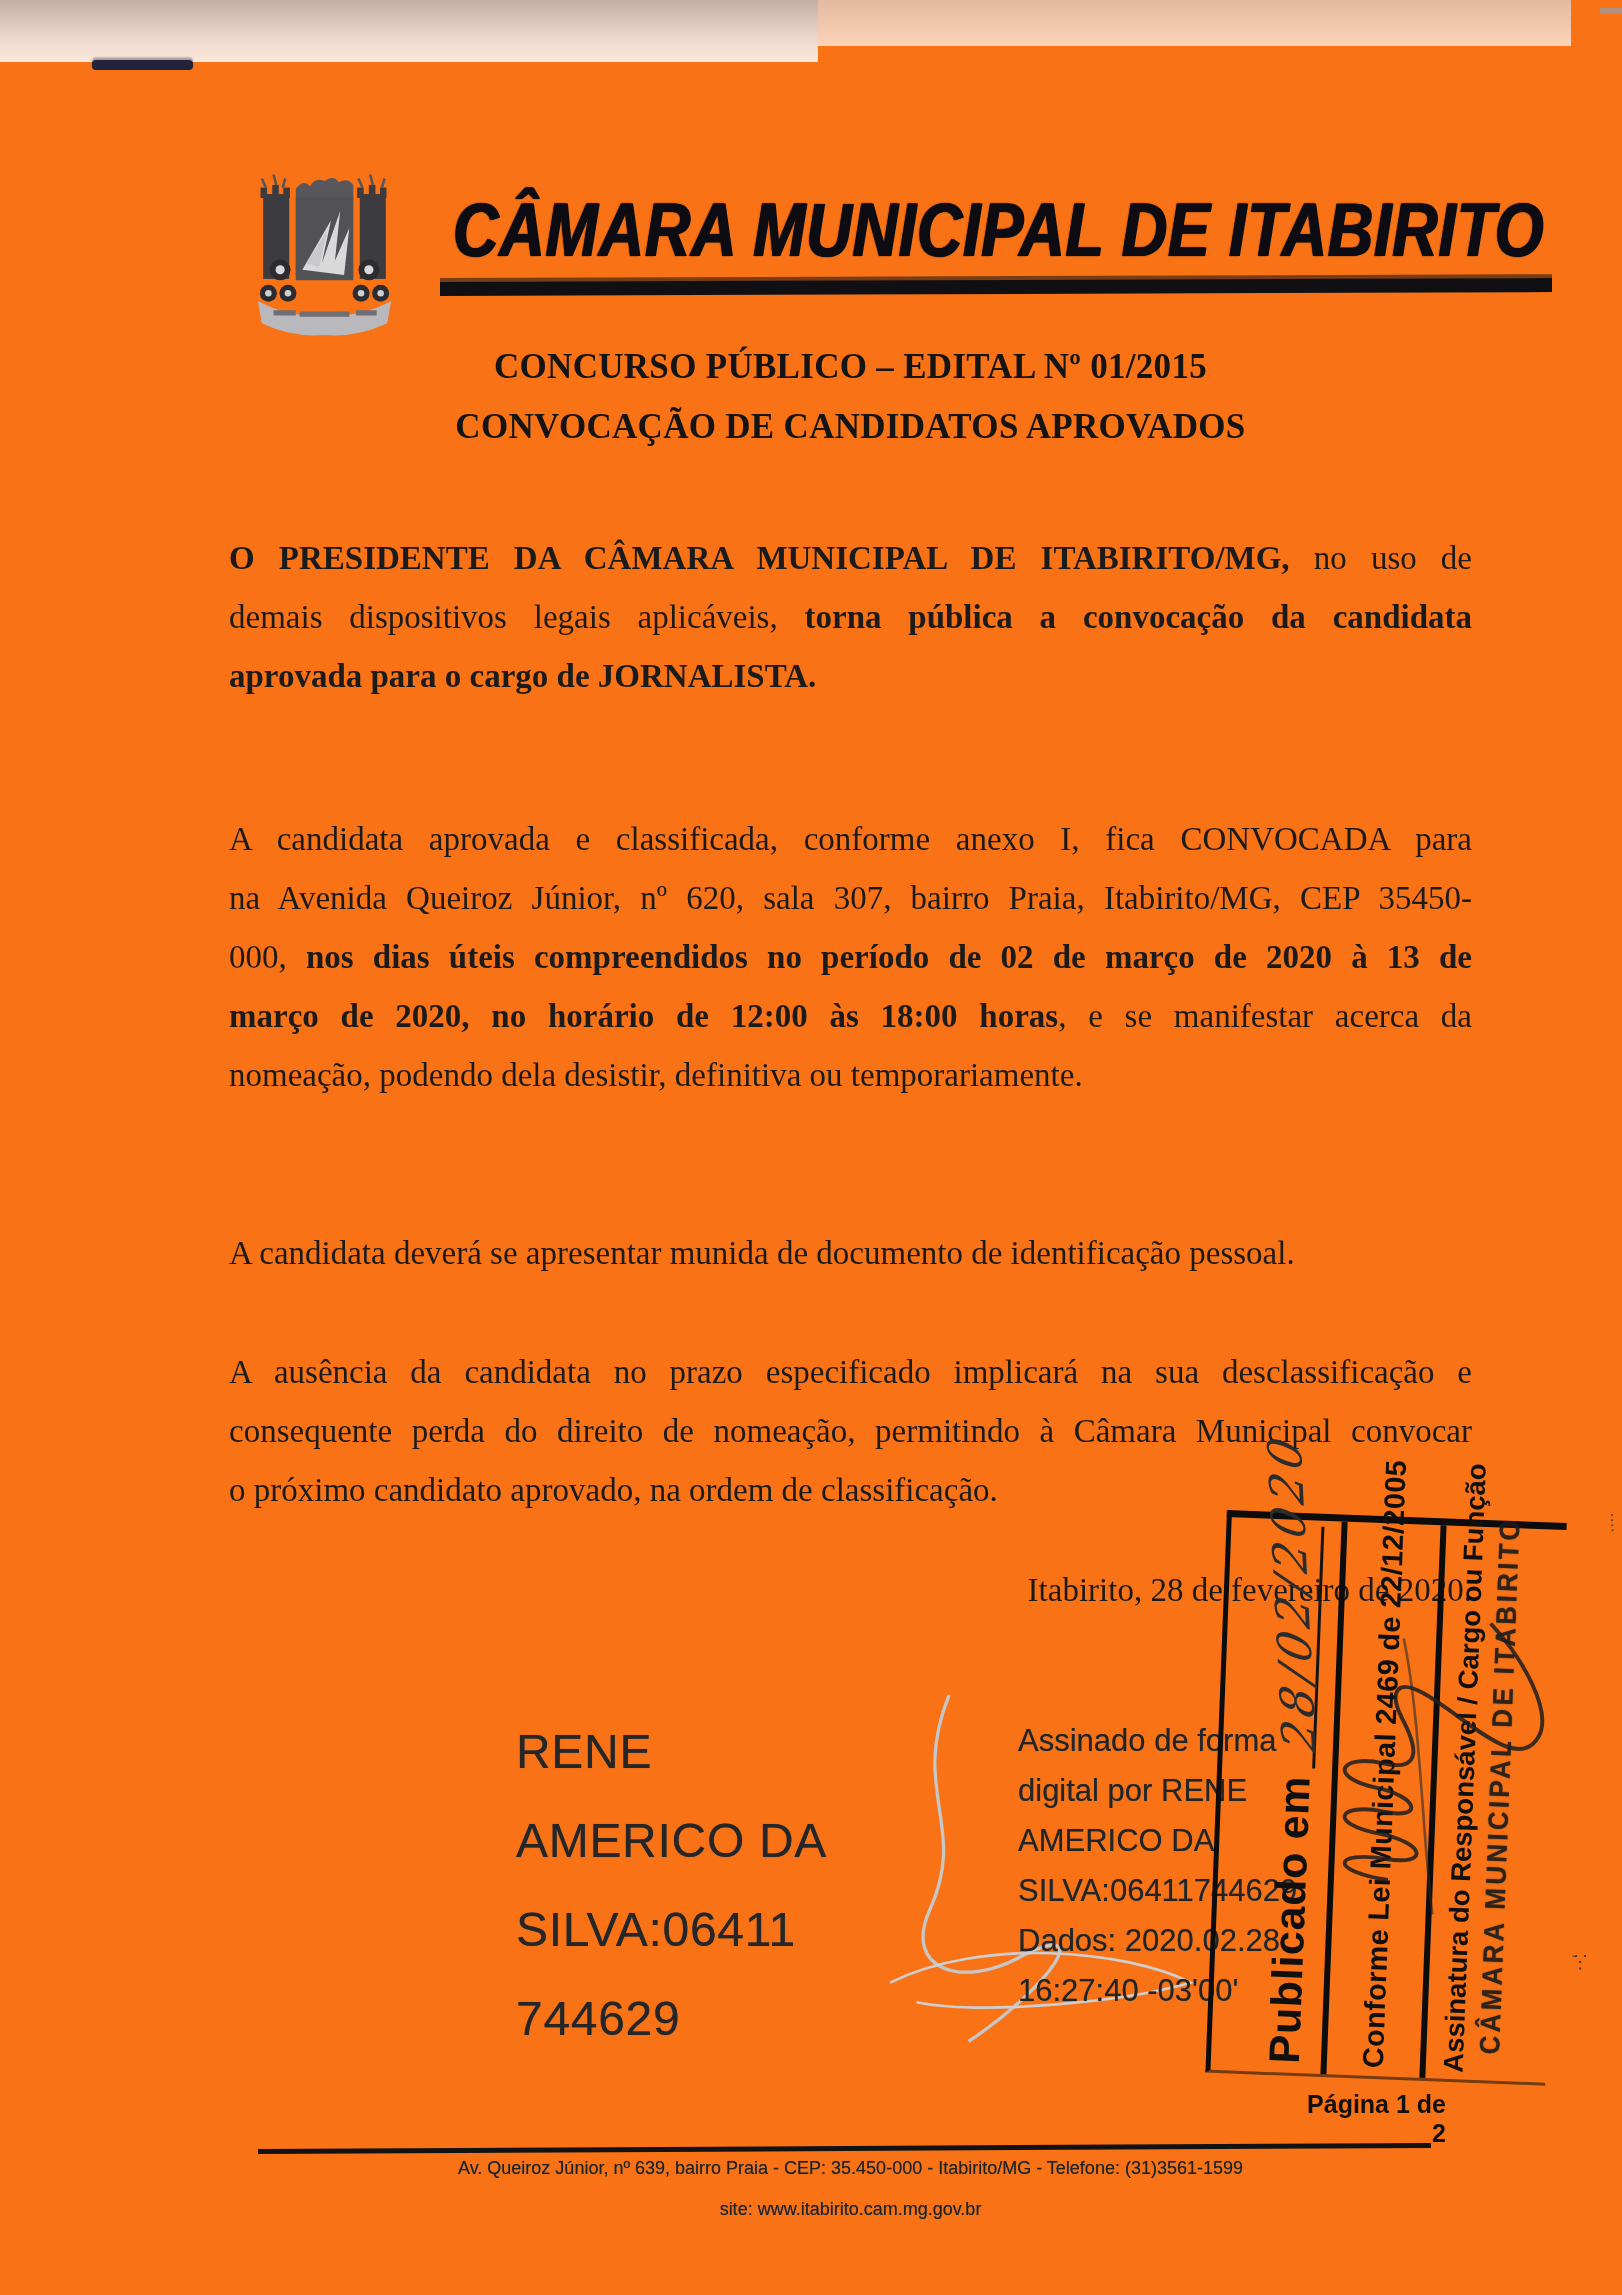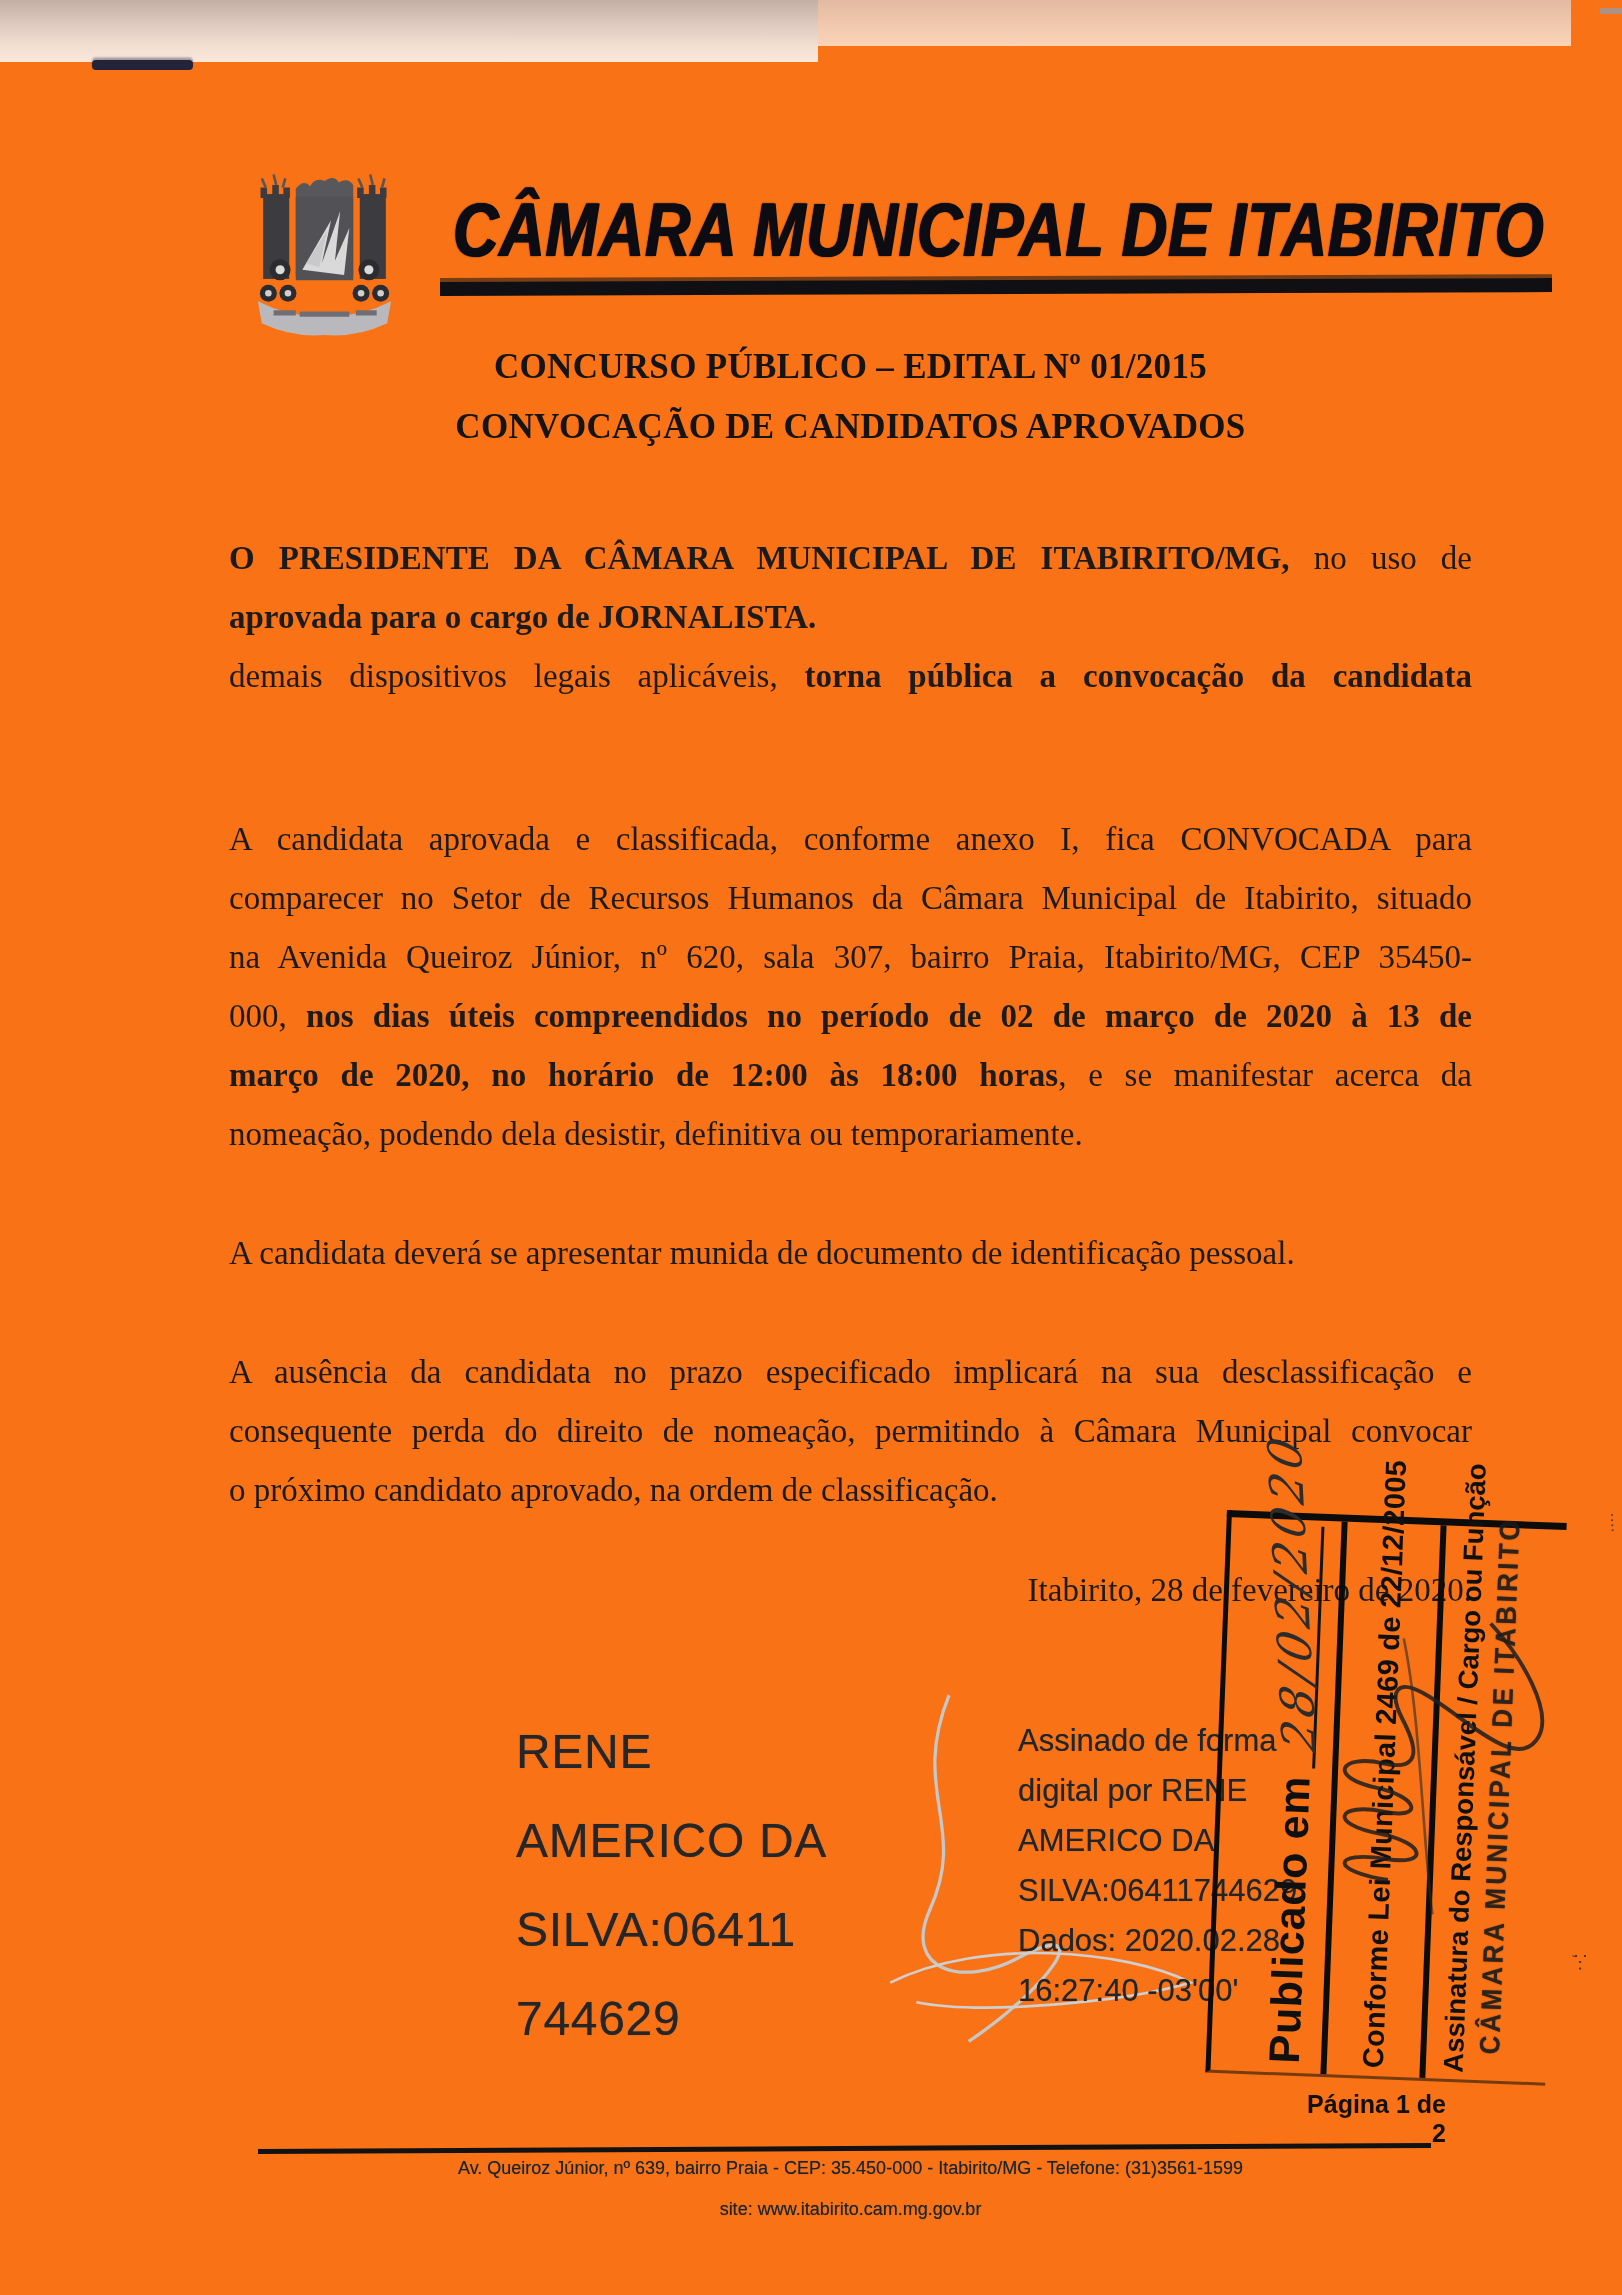--- a/index.html
+++ b/index.html
@@ -132,26 +132,25 @@
   </div>
   <div class="orgname">CÂMARA MUNICIPAL DE ITABIRITO</div>
   <div class="orgrule"></div>
 
   <div class="dtitle t1">CONCURSO PÚBLICO – EDITAL Nº 01/2015</div>
   <div class="dtitle t2">CONVOCAÇÃO DE CANDIDATOS APROVADOS</div>
 
   <div id="paragraphs">
       <div class="para">
         <div class="line just"><span class="b">O PRESIDENTE DA CÂMARA MUNICIPAL DE ITABIRITO/MG,</span><span> no uso de</span></div>
+        <div class="line just"><span>demais dispositivos legais aplicáveis, </span><span class="b">torna pública a convocação da candidata</span></div>
         <div class="line last"><span class="b">aprovada para o cargo de JORNALISTA.</span></div>
-        <div class="line just"><span>demais dispositivos legais aplicáveis, </span><span class="b">torna pública a convocação da candidata</span></div>
       </div>
       <div class="para">
         <div class="line just"><span>A candidata aprovada e classificada, conforme anexo I, fica CONVOCADA para</span></div>
-        <div class="line just"><span>comparecer no Setor de Recursos Humanos da Câmara Municipal de Itabirito, situado</span></div>
         <div class="line just"><span>na Avenida Queiroz Júnior, nº 620, sala 307, bairro Praia, Itabirito/MG, CEP 35450-</span></div>
         <div class="line just"><span>000, </span><span class="b">nos dias úteis compreendidos no período de 02 de março de 2020 à 13 de</span></div>
         <div class="line just"><span class="b">março de 2020, no horário de 12:00 às 18:00 horas</span><span>, e se manifestar acerca da</span></div>
         <div class="line last"><span>nomeação, podendo dela desistir, definitiva ou temporariamente.</span></div>
       </div>
       <div class="para">
         <div class="line last"><span>A candidata deverá se apresentar munida de documento de identificação pessoal.</span></div>
       </div>
       <div class="para">
         <div class="line just"><span>A ausência da candidata no prazo especificado implicará na sua desclassificação e</span></div>

